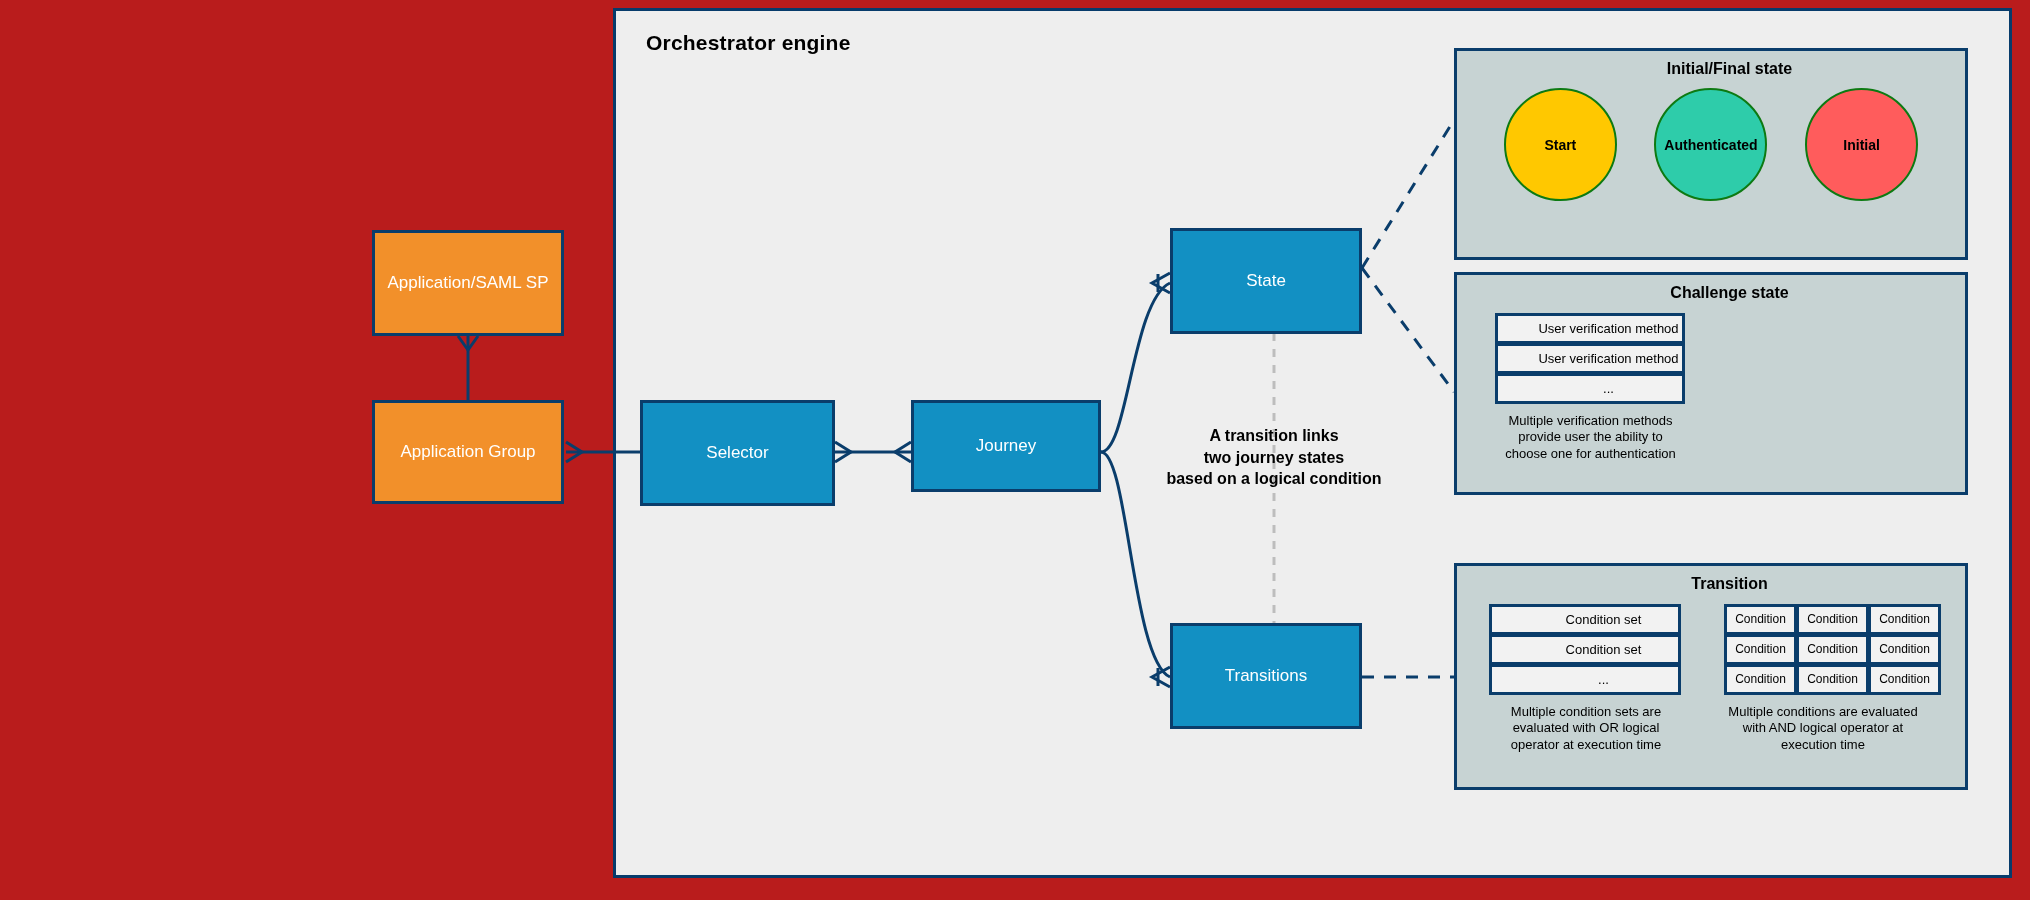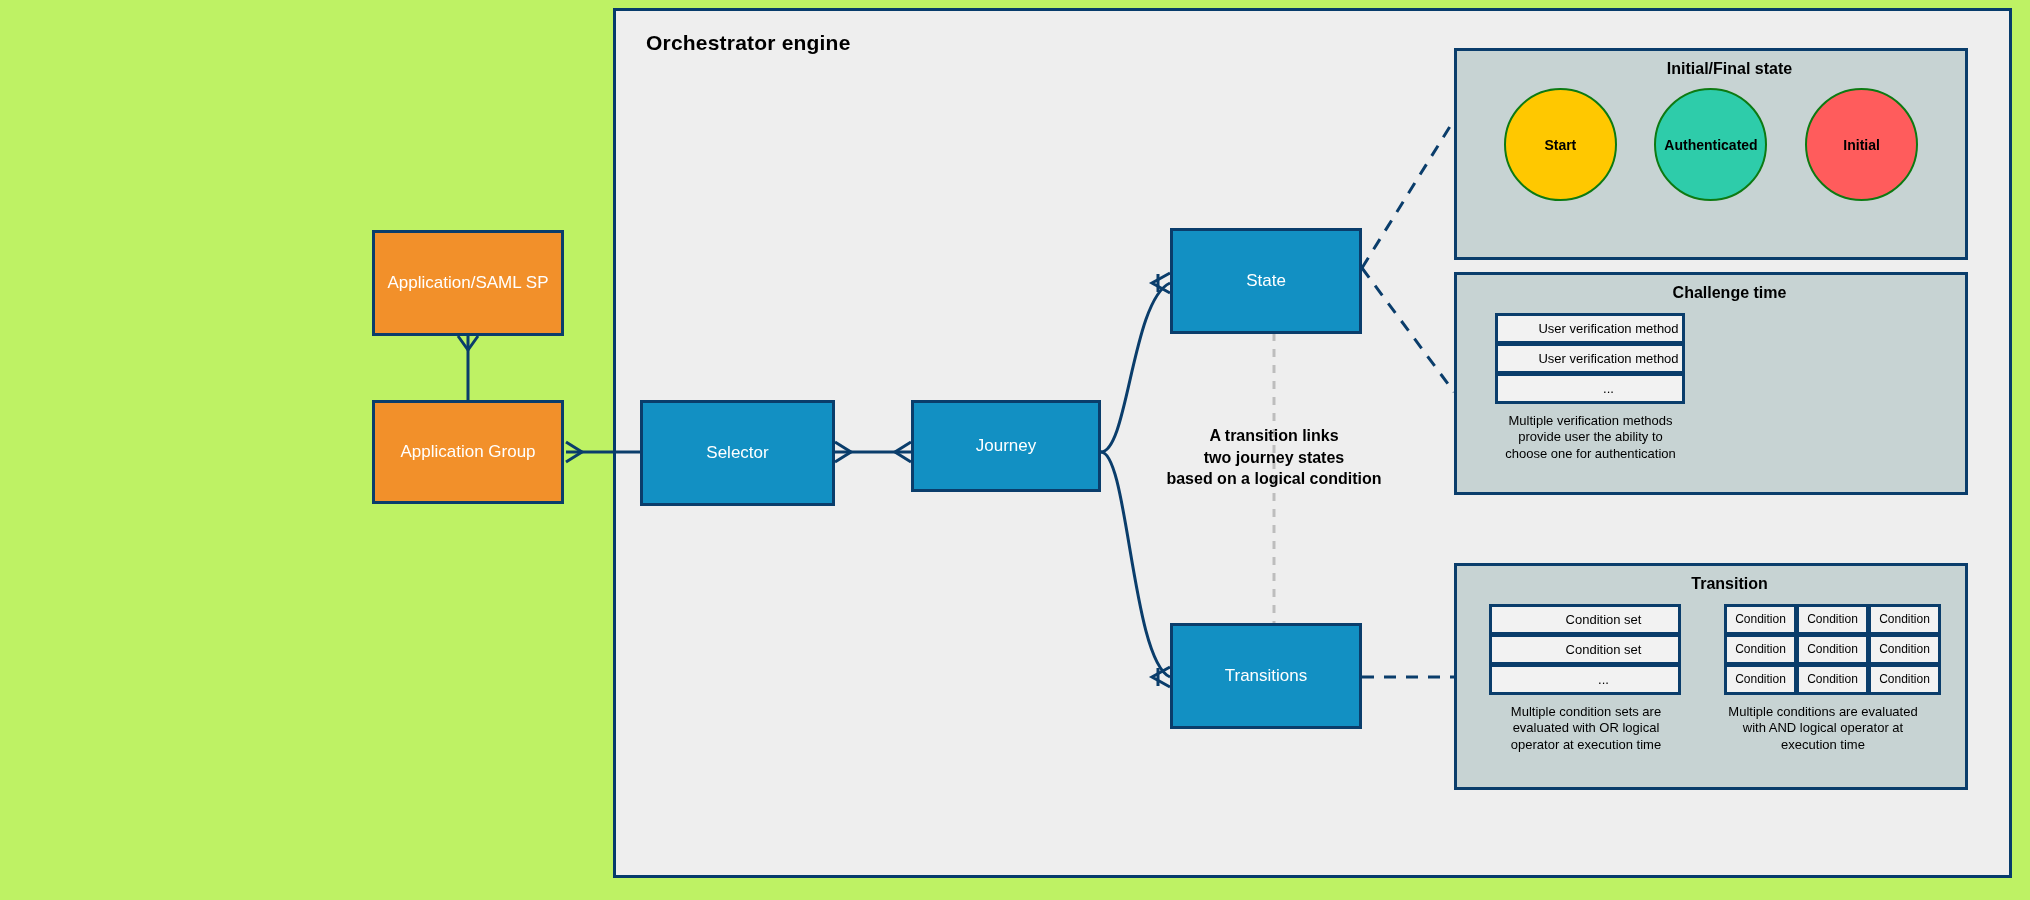--- a/index.html
+++ b/index.html
@@ -5,21 +5,21 @@
   * { box-sizing: border-box; }
   html, body {
     margin: 0; padding: 0;
     background: #ffffff;
     font-family: "Liberation Sans", sans-serif;
   }
   #stage {
     position: relative;
     width: 2030px;
     height: 900px;
-    background: #bef264;
+    background: #b91c1c;
     overflow: hidden;
   }
 
   
   #wires { position: absolute; left: 0; top: 0; width: 2030px; height: 900px; }
 
   
   .orchestrator {
     position: absolute;
     left: 613px; top: 8px;
@@ -215,21 +215,21 @@
       <div class="circle" style="background:#2ECCAA;">
         <span>Authenticated</span>
       </div>
       <div class="circle" style="background:#FF5C5C;">
         <span>Initial</span>
       </div>
     </div>
   </div>
 
   <div class="panel" style="left:1454px; top:272px; width:514px; height:223px;">
-    <div class="panel-title">Challenge time</div>
+    <div class="panel-title">Challenge state</div>
 
     <div class="stack" style="left:38px; top:38px; width:190px;">
       <div class="stack-item">User verification method #1</div>
       <div class="stack-item">User verification method #2</div>
       <div class="stack-item">...</div>
     </div>
 
     <div class="note" style="left:26px; top:138px; width:215px;">
       <div>Multiple verification methods</div>
       <div>provide user the ability to</div>

